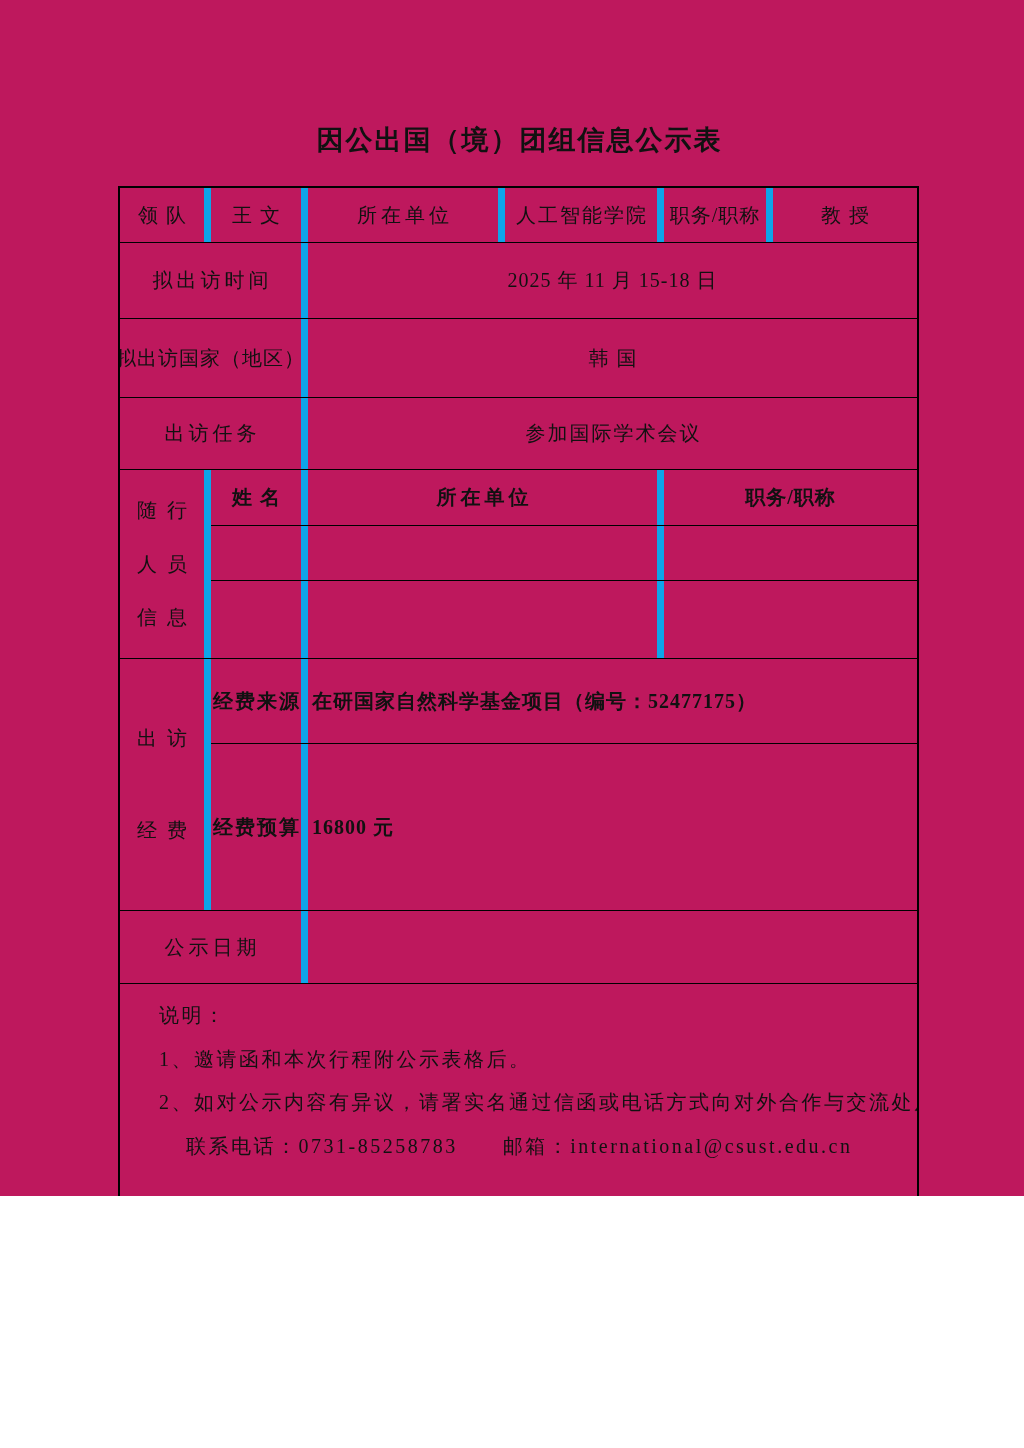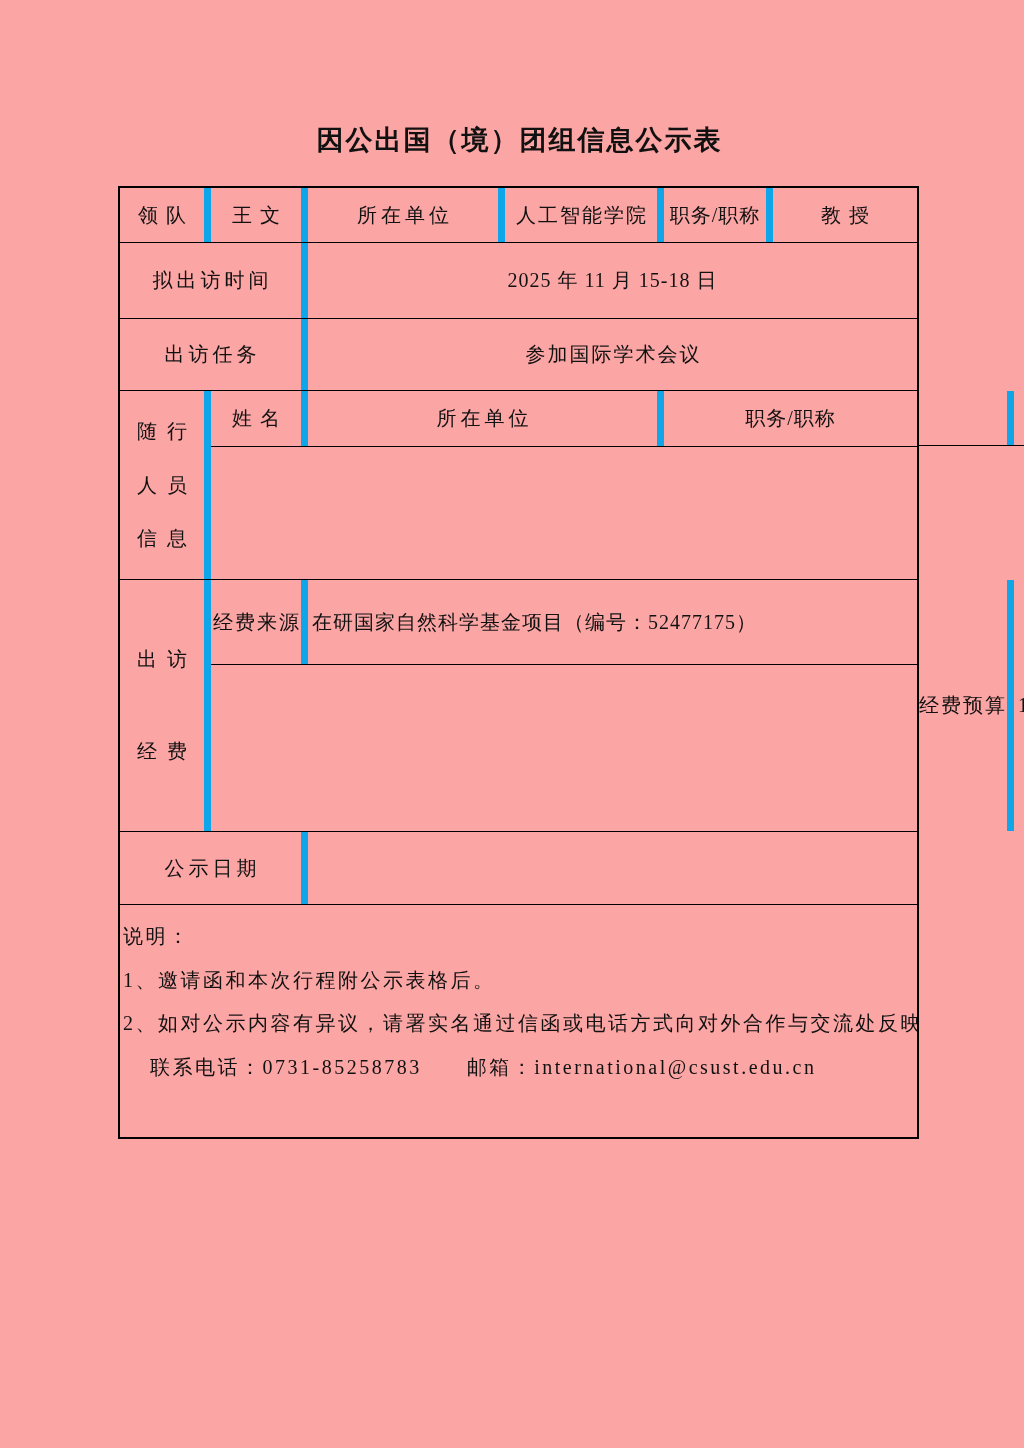--- a/index.html
+++ b/index.html
@@ -1,19 +1,19 @@
 <!DOCTYPE html>
 <html><head>
 <meta charset="utf-8">
 <style>
   html,body{margin:0;padding:0;background:#ffffff;}
   .page{
     position:relative;
-    width:1024px;height:1448px;
-    background:#fca5a5;
+    width:1024px;height:1196px;
+    background:#be185d;
     color:#111;
     font-family:"Liberation Serif","DejaVu Serif",serif;
     overflow:hidden;
   }
   .doc-title{
     position:absolute;
     left:119px;top:122px;width:801px;
     text-align:center;
     font-size:27px;
     font-weight:bold;
@@ -38,21 +38,21 @@
   }
   .cell.last{border-right:none;}
   .w1{width:91px;}  .w2{width:97px;}  .w3{width:197px;}
   .w4{width:159px;} .w5{width:109px;} .w6{width:144px;}
   .wlabel{width:188px;}   
   .wvalue{width:609px;}   
   .wunit{width:356px;}    
   .wtitle{width:253px;}   
   .h1{height:55px;} .h2{height:76px;} .h3{height:79px;} .h4{height:72px;}
   .h5{height:189px;} .h6{height:252px;} .h7{height:73px;}
-  .subwrap{display:flex;flex-direction:row;width:706px;}
+  .subwrap{display:flex;flex-direction:column;width:706px;font-weight:bold;}
   .subrow{display:flex;border-bottom:1px solid #000;}
   .subrow:last-child{border-bottom:none;flex:1;}
   .sh1{height:56px;} .sh2{height:55px;}
   .fh1{height:85px;}
   .vcell{
     flex-direction:column;
     justify-content:space-evenly;
     align-items:center;
   }
   .vcell span{letter-spacing:10px;padding-left:10px;}
@@ -62,21 +62,21 @@
   .ls-n{letter-spacing:1px;}
   .leftval{justify-content:flex-start;padding-left:4px;}
   .notes{
     display:block;
     height:232px;
     font-size:20px;
     letter-spacing:2.5px;
     padding:10px 6px 0 3px;
     line-height:43.5px;
   }
-  .notes .nline{white-space:nowrap;}
+  .notes .nline{white-space:nowrap;margin-left:36px;}
   .notes .indent{padding-left:27px;}
 </style>
 </head>
 <body>
 
 <div class="page">
 
   <div class="doc-title">因公出国（境）团组信息公示表</div>
 
   <div class="sheet">
@@ -88,20 +88,24 @@
       <div class="cell w4 ls-s">人工智能学院</div>
       <div class="cell w5 ls-n">职务/职称</div>
       <div class="cell w6 ls-w last">教授</div>
     </div>
 
     <div class="trow h2">
       <div class="cell wlabel ls-m">拟出访时间</div>
       <div class="cell wvalue ls-n last">2025 年 11 月 15-18 日</div>
     </div>
 
+    <div class="trow h3">
+      <div class="cell wlabel ls-n">拟出访国家（地区）</div>
+      <div class="cell wvalue ls-w last">韩国</div>
+    </div>
 
     <div class="trow h4">
       <div class="cell wlabel ls-m">出访任务</div>
       <div class="cell wvalue ls-s last">参加国际学术会议</div>
     </div>
 
     <div class="trow h5">
       <div class="cell w1 vcell">
         <span>随行</span>
         <span>人员</span>

